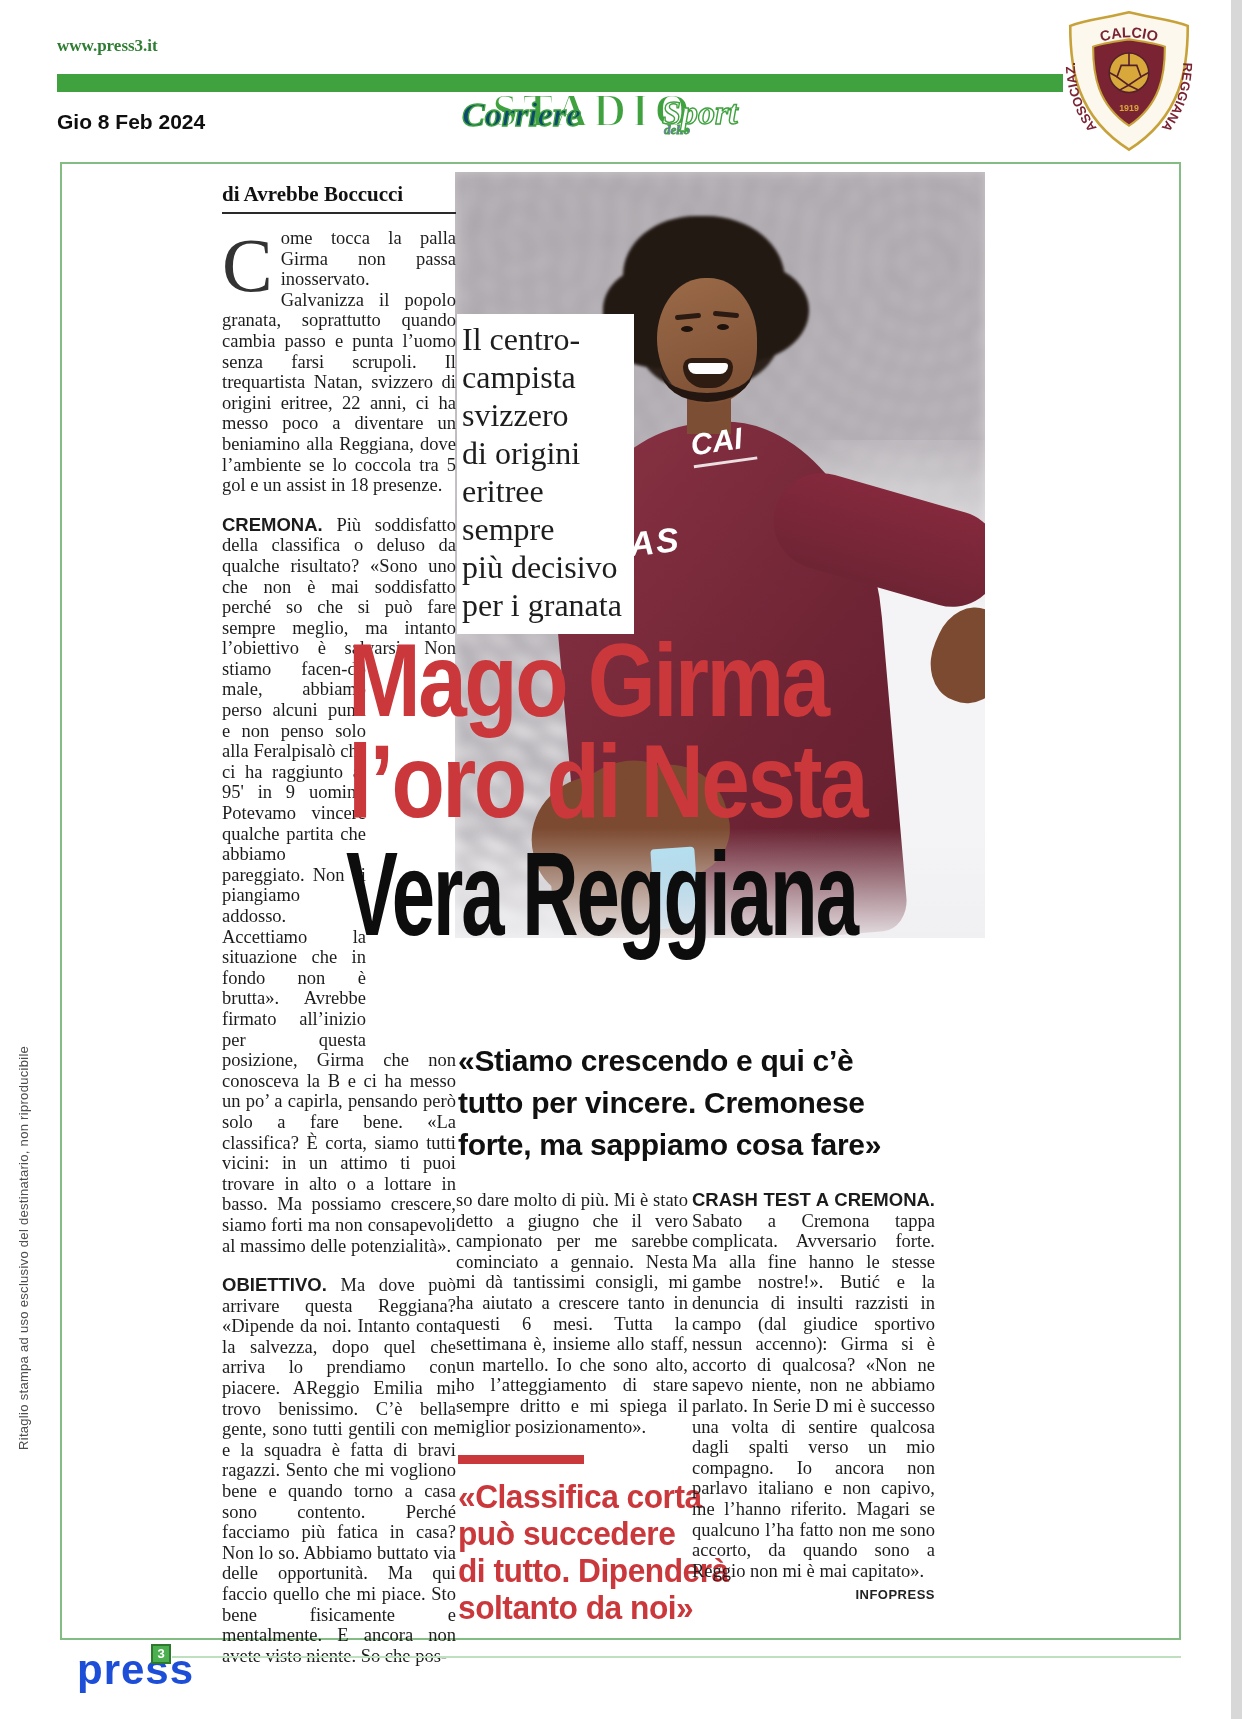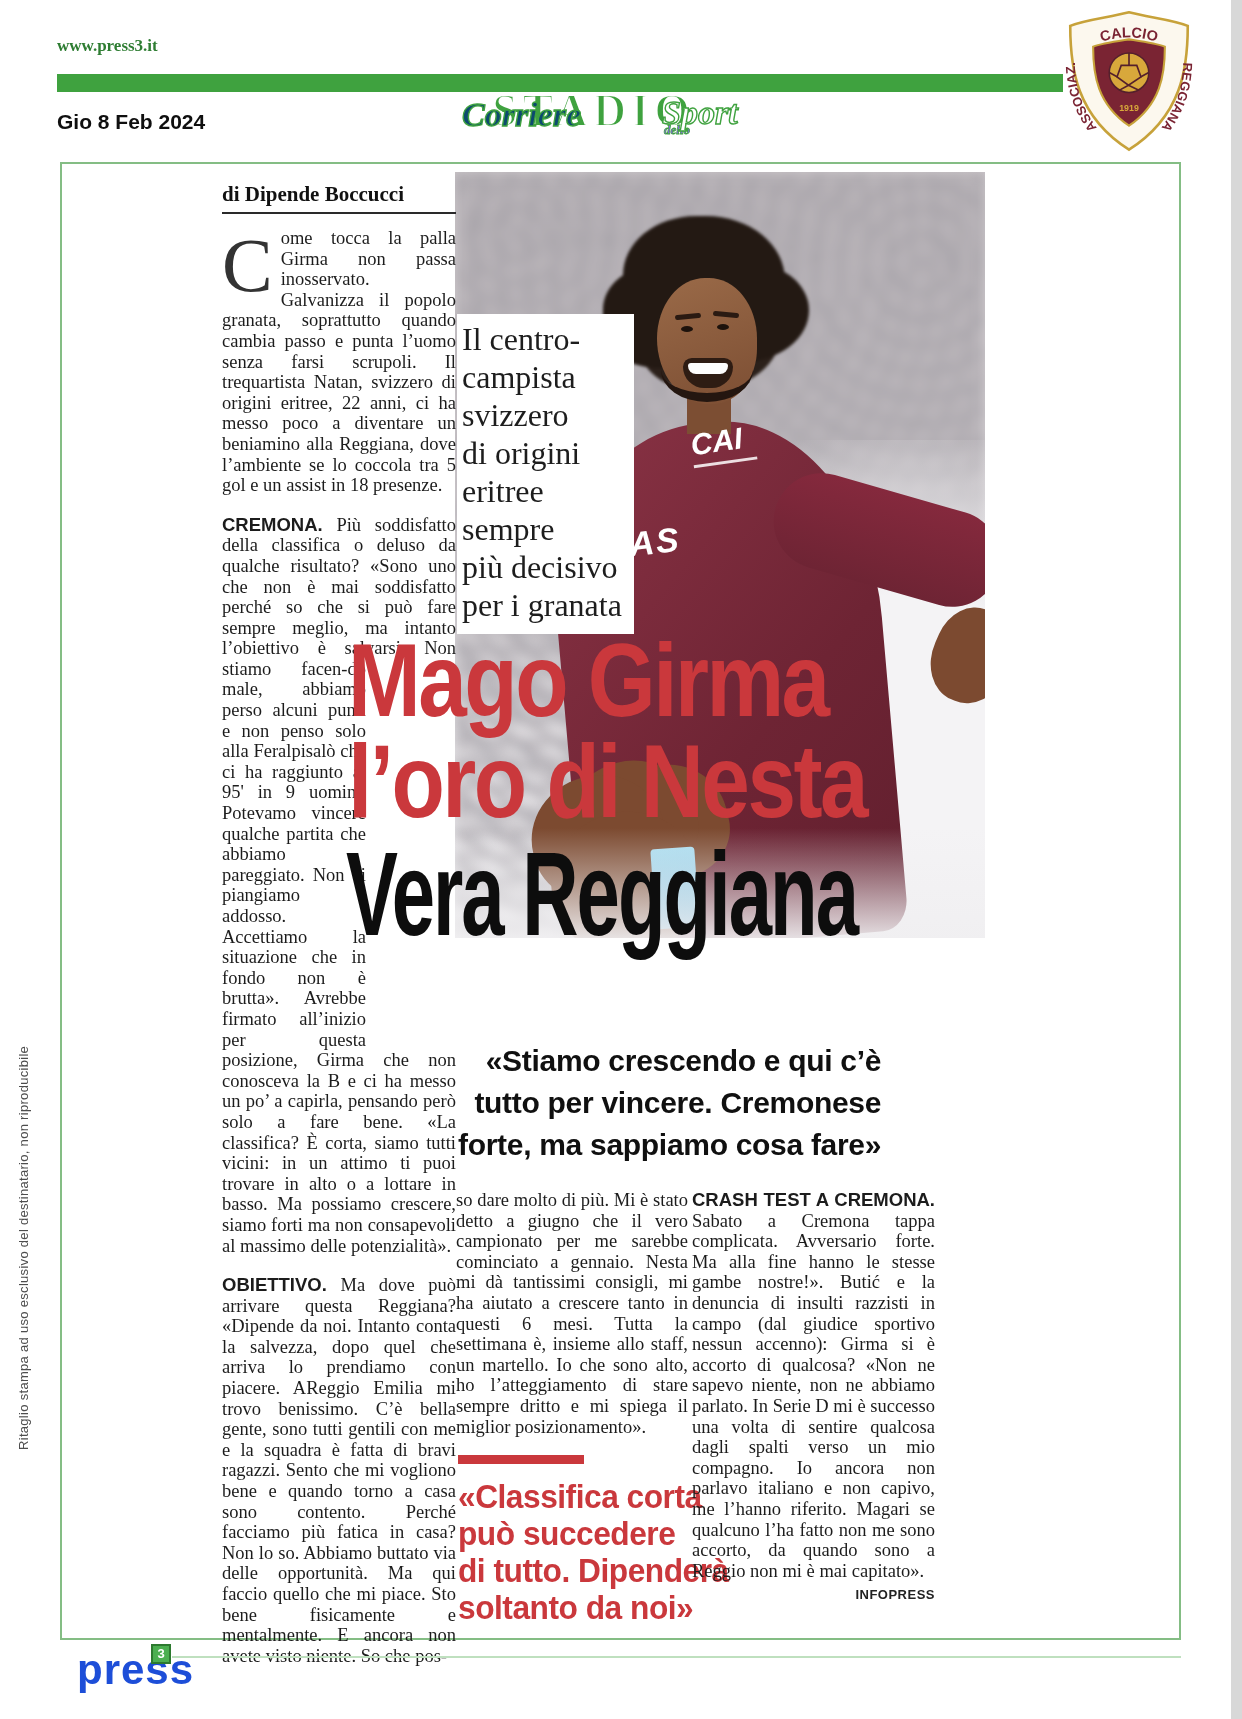--- a/index.html
+++ b/index.html
@@ -90,21 +90,21 @@
         font:32px/38px "Liberation Serif",serif;color:#1d1d1d;}
 
   
   .headline-red{position:absolute;left:348px;top:630px;z-index:3;
       font:bold 104px/101px "Liberation Sans",sans-serif;letter-spacing:-3px;color:#ca383c;
       transform:scaleX(.84);transform-origin:left top;}
   .headline-black{position:absolute;left:346px;top:838px;z-index:3;
       font:bold 118px/112px "Liberation Sans",sans-serif;letter-spacing:-3px;color:#0d0d0d;
       transform:scaleX(.66);transform-origin:left top;}
   .subquote{position:absolute;left:458px;top:1040px;
-      font:bold 30px/42px "Liberation Sans",sans-serif;color:#101010;letter-spacing:-.3px;text-align:right;}
+      font:bold 30px/42px "Liberation Sans",sans-serif;color:#101010;letter-spacing:-.3px;}
 
   
   .bodytext{font-size:18.5px;line-height:20.6px;text-align:justify;hyphens:auto;}
   .col1{position:absolute;left:222px;top:182px;width:234px;}
   .byline{display:block;font:bold 21px "Liberation Serif",serif;color:#111;
           padding-bottom:5px;border-bottom:2.5px solid #2a2a2a;margin-bottom:14px;}
   .para{margin:0;}
   .para + .para{margin-top:19px;}
   .dropcap{float:left;font:400 76px/62px "Liberation Serif",serif;color:#333;padding:6px 8px 0 0;}
   .kicker{font-family:"Liberation Sans",sans-serif;font-weight:bold;font-size:18.5px;}
@@ -208,21 +208,21 @@
 per i granata</div>
 
   <div class="headline-red preline">Mago Girma
 l’oro di Nesta</div>
   <div class="headline-black">Vera Reggiana</div>
   <div class="subquote preline">«Stiamo crescendo e qui c’è
 tutto per vincere. Cremonese
 forte, ma sappiamo cosa fare»</div>
 
   <div class="col1 bodytext">
-    <span class="byline">di Dipende Boccucci</span>
+    <span class="byline">di Avrebbe Boccucci</span>
     <p class="para"><span class="dropcap">C</span><span>ome tocca la palla Girma non passa inosservato. Galvanizza il popolo granata, soprattutto quando cambia passo e punta l’uomo senza farsi scrupoli. Il trequartista Natan, svizzero di origini eritree, 22 anni, ci ha messo poco a diventare un beniamino alla Reggiana, dove l’ambiente se lo coccola tra 5 gol e un assist in 18 presenze.</span></p>
     <p class="para"><span class="kicker">CREMONA.</span>
       <span>Più soddisfatto della classifica o deluso da qualche risultato? «Sono uno che non è mai soddisfatto perché so che si può fare sempre meglio, ma intanto l’obiettivo è salvarsi. Non stiamo facen-</span><span class="intrude"></span><span>do male, abbiamo perso alcuni punti e non penso solo alla Feralpisalò che ci ha raggiunto al 95' in 9 uomini. Potevamo vincere qualche partita che abbiamo pareggiato. Non ci piangiamo addosso. Accettiamo la situazione che in fondo non è brutta». Avrebbe firmato all’inizio per questa posizione, Girma che non conosceva la B e ci ha messo un po’ a capirla, pensando però solo a fare bene. «La classifica? È corta, siamo tutti vicini: in un attimo ti puoi trovare in alto o a lottare in basso. Ma possiamo crescere, siamo forti ma non consapevoli al massimo delle potenzialità».</span></p>
     <p class="para"><span class="kicker">OBIETTIVO.</span>
       <span>Ma dove può arrivare questa Reggiana? «Dipende da noi. Intanto conta la salvezza, dopo quel che arriva lo prendiamo con piacere. AReggio Emilia mi trovo benissimo. C’è bella gente, sono tutti gentili con me e la squadra è fatta di bravi ragazzi. Sento che mi vogliono bene e quando torno a casa sono contento. Perché facciamo più fatica in casa? Non lo so. Abbiamo buttato via delle opportunità. Ma qui faccio quello che mi piace. Sto bene fisicamente e mentalmente. E ancora non avete visto niente. So che pos-</span></p>
   </div>
 
   <div class="col2-body bodytext">
     <p class="para">so dare molto di più. Mi è stato detto a giugno che il vero campionato per me sarebbe cominciato a gennaio. Nesta mi dà tantissimi consigli, mi ha aiutato a crescere tanto in questi 6 mesi. Tutta la settimana è, insieme allo staff, un martello. Io che sono alto, ho l’atteggiamento di stare sempre dritto e mi spiega il miglior posizionamento».</p>
   </div>

